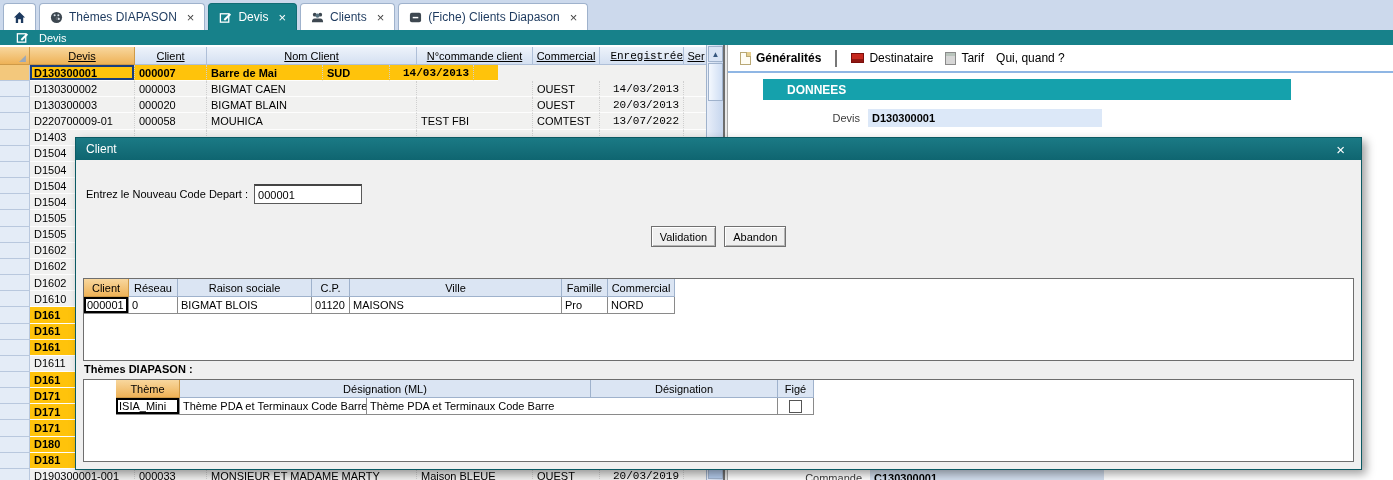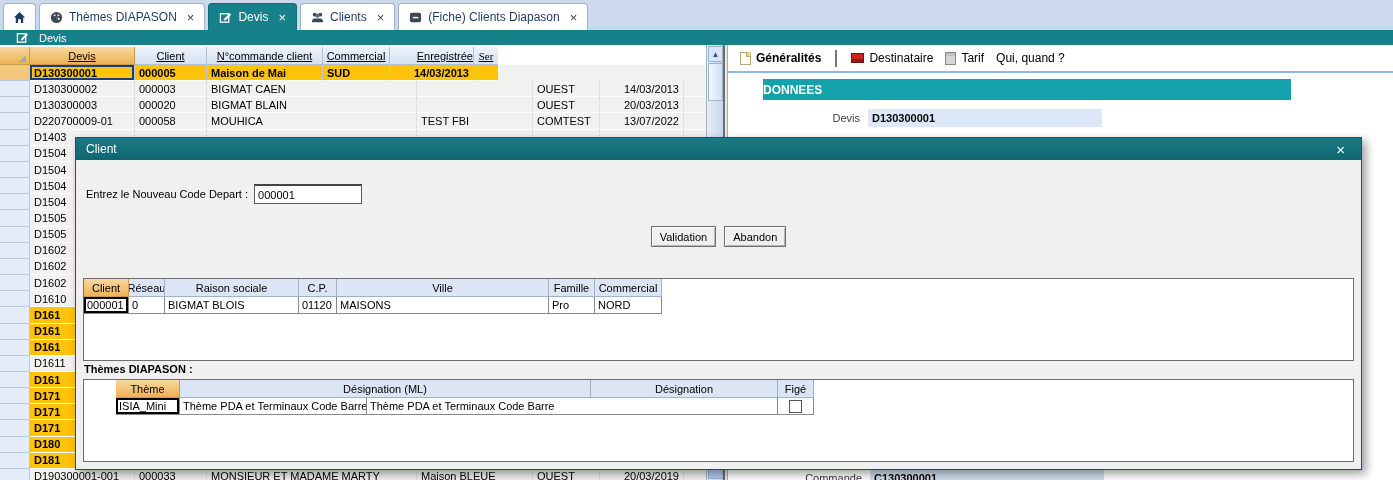--- a/index.html
+++ b/index.html
@@ -35,22 +35,22 @@
   .qrows { position:absolute; left:0; top:20px; width:708px; height:415px; overflow:hidden; }
   .qrow { display:flex; height:16.16px; background:#f1f1f0; }
   .qcell { border-right:1px dotted #cfcfcf; border-bottom:1px solid #fdfdfd; overflow:hidden;
            white-space:nowrap; display:flex; align-items:center; padding:0 4px; }
   .c-sel { width:30px; background:#e4ecf7; border-right:1px solid #b9c8de; border-bottom:1px solid #b9c8de; }
   .c-devis { width:105px; }
   .c-client { width:72px; }
   .c-nom { width:210px; }
   .c-cmd { width:116px;text-align:right; }
   .c-com { width:67px; }
-  .c-date { width:84px; justify-content:flex-end; }
-  .c-ser { width:24px; border-right:none;font-family:Liberation Serif, serif; }
+  .c-date { width:84px; justify-content:flex-end;font-family:Liberation Mono, monospace; }
+  .c-ser { width:24px; border-right:none; }
   .qrow.selected .qcell, .qrow.highlight .qcell { background:#ffc30b; font-weight:bold; }
   .qrow.selected .c-sel { background:#f3c87c; }
   .qrow.highlight .c-sel { background:#e4ecf7; font-weight:normal; }
   .qrow.selected .c-devis { box-shadow:inset 0 0 0 2px #1a3d7c; }
 
   
   .vscroll { position:absolute; left:706px; top:45px; width:17px; height:435px;
              background:linear-gradient(90deg,#e8eef9,#c6d6ee); border-left:1px solid #9fb2cc; }
   .varrow { position:absolute; left:1px; width:15px; height:16px; background:#d9e4f5;
             border:1px solid #9fb2cc; color:#35567e; font-size:8px;
@@ -65,21 +65,21 @@
               background:#e9e9e9; border-left:2px solid #6e6e6e; border-right:1px solid #aaa; }
 
   
   .right-panel { position:absolute; left:728px; top:45px; width:665px; height:435px; background:#fff; }
   .rtabs { display:flex; align-items:center; height:28px; padding-left:10px; gap:8px;
            border-bottom:2px solid #8fb6e4; background:#fff; }
   .rtab { display:flex; align-items:center; gap:5px; font-size:12px; padding:0 2px; }
   .rtab.active { font-weight:bold; }
   .rtab-sep { width:2px; height:17px; background:#777; margin:0 4px; }
   .donnees { position:absolute; left:35px; top:34px; width:528px; height:21px; background:#15a1ac;
-             color:#fff; font-weight:bold; font-size:12px; display:flex; align-items:center; padding-left:0; }
+             color:#fff; font-weight:bold; font-size:12px; display:flex; align-items:center; padding-left:24px; }
   .field-row { position:absolute; display:flex; align-items:center; }
   .field-label { width:100px; text-align:right; padding-right:8px; color:#3c3c3c; }
   .field-value { width:234px; height:18px; background:#dce8f8; font-weight:bold;
                  display:flex; align-items:center; padding-left:4px; }
   .field-row.devis { left:40px; top:64px; }
   .field-row.commande { left:42px; top:424px; }
   .field-row.commande .field-value { background:#d2deee; }
 
   
   .note-ic { width:11px; height:13px; background:#fffdf4; border:1px solid #b9a875; position:relative; }
@@ -112,21 +112,21 @@
   .grid-box.clients { top:118px; }
   .grid-box.themes { top:219px;padding-left:32px; }
   .ghead { display:flex; height:18px; }
   .gh { background:#dbe5f3; border-right:1px solid #9fb2cc; border-bottom:1px solid #9fb2cc;
         display:flex; align-items:center; justify-content:center; overflow:hidden; }
   .gh.orange { background:linear-gradient(#f8d79e,#eeb257); border-right:1px solid #cf9a47; border-bottom:1px solid #cf9a47; }
   .grow { display:flex; height:17px; border-bottom:1px solid #8a8a8a; width:max-content; }
   .gc { border-right:1px solid #8a8a8a; display:flex; align-items:center; padding:0 3px;
         overflow:hidden; white-space:nowrap; }
   .gc.focus { box-shadow:inset 0 0 0 2px #000; }
-  .cw0{width:45px}.cw1{width:36px}.cw2{width:134px}.cw3{width:38px}.cw4{width:212px}.cw5{width:46px}.cw6{width:67px}
+  .cw0{width:45px}.cw1{width:49px}.cw2{width:134px}.cw3{width:38px}.cw4{width:212px}.cw5{width:46px}.cw6{width:67px}
   .tw0{width:64px}.tw1{width:187px}.tw2{width:411px}.tw3{width:36px}
   .checkbox { width:13px; height:13px; background:#fff; border:1px solid #555; margin:auto; }
   .gc.center { justify-content:center; }
 </style>
 </head>
 <body>
 
 <div class="tabbar">
   <div class="home-tab">
     <svg class="icon12" viewBox="0 0 14 14">
@@ -178,31 +178,32 @@
     <path d="M5 9 L11.5 2.5 L13 4 L6.5 10.5 Z" fill="#fff"></path>
   </svg>
   <span>Devis</span>
 </div>
 
 <div class="left-table">
   <div class="qhead">
     <div class="qsel-head">◢</div>
     <div class="qh orange c-devis">Devis</div>
     <div class="qh c-client">Client</div>
+    <div class="qh c-nom">Nom Client</div>
     <div class="qh c-cmd">N°commande client</div>
     <div class="qh c-com">Commercial</div>
     <div class="qh c-date">Enregistrée</div>
     <div class="qh c-ser">Ser</div>
   </div>
   <div class="qrows">
       <div class="qrow selected">
         <div class="qcell c-sel"></div>
         <div class="qcell c-devis">D130300001</div>
-        <div class="qcell c-client">000005</div>
-        <div class="qcell c-cmd">Maison de Mai</div>
+        <div class="qcell c-client">000007</div>
+        <div class="qcell c-cmd">Barre de Mai</div>
         <div class="qcell c-com">SUD</div>
         <div class="qcell c-date">14/03/2013</div>
         <div class="qcell c-ser"></div>
       </div>
       <div class="qrow ">
         <div class="qcell c-sel"></div>
         <div class="qcell c-devis">D130300002</div>
         <div class="qcell c-client">000003</div>
         <div class="qcell c-nom">BIGMAT CAEN</div>
         <div class="qcell c-cmd"></div>

